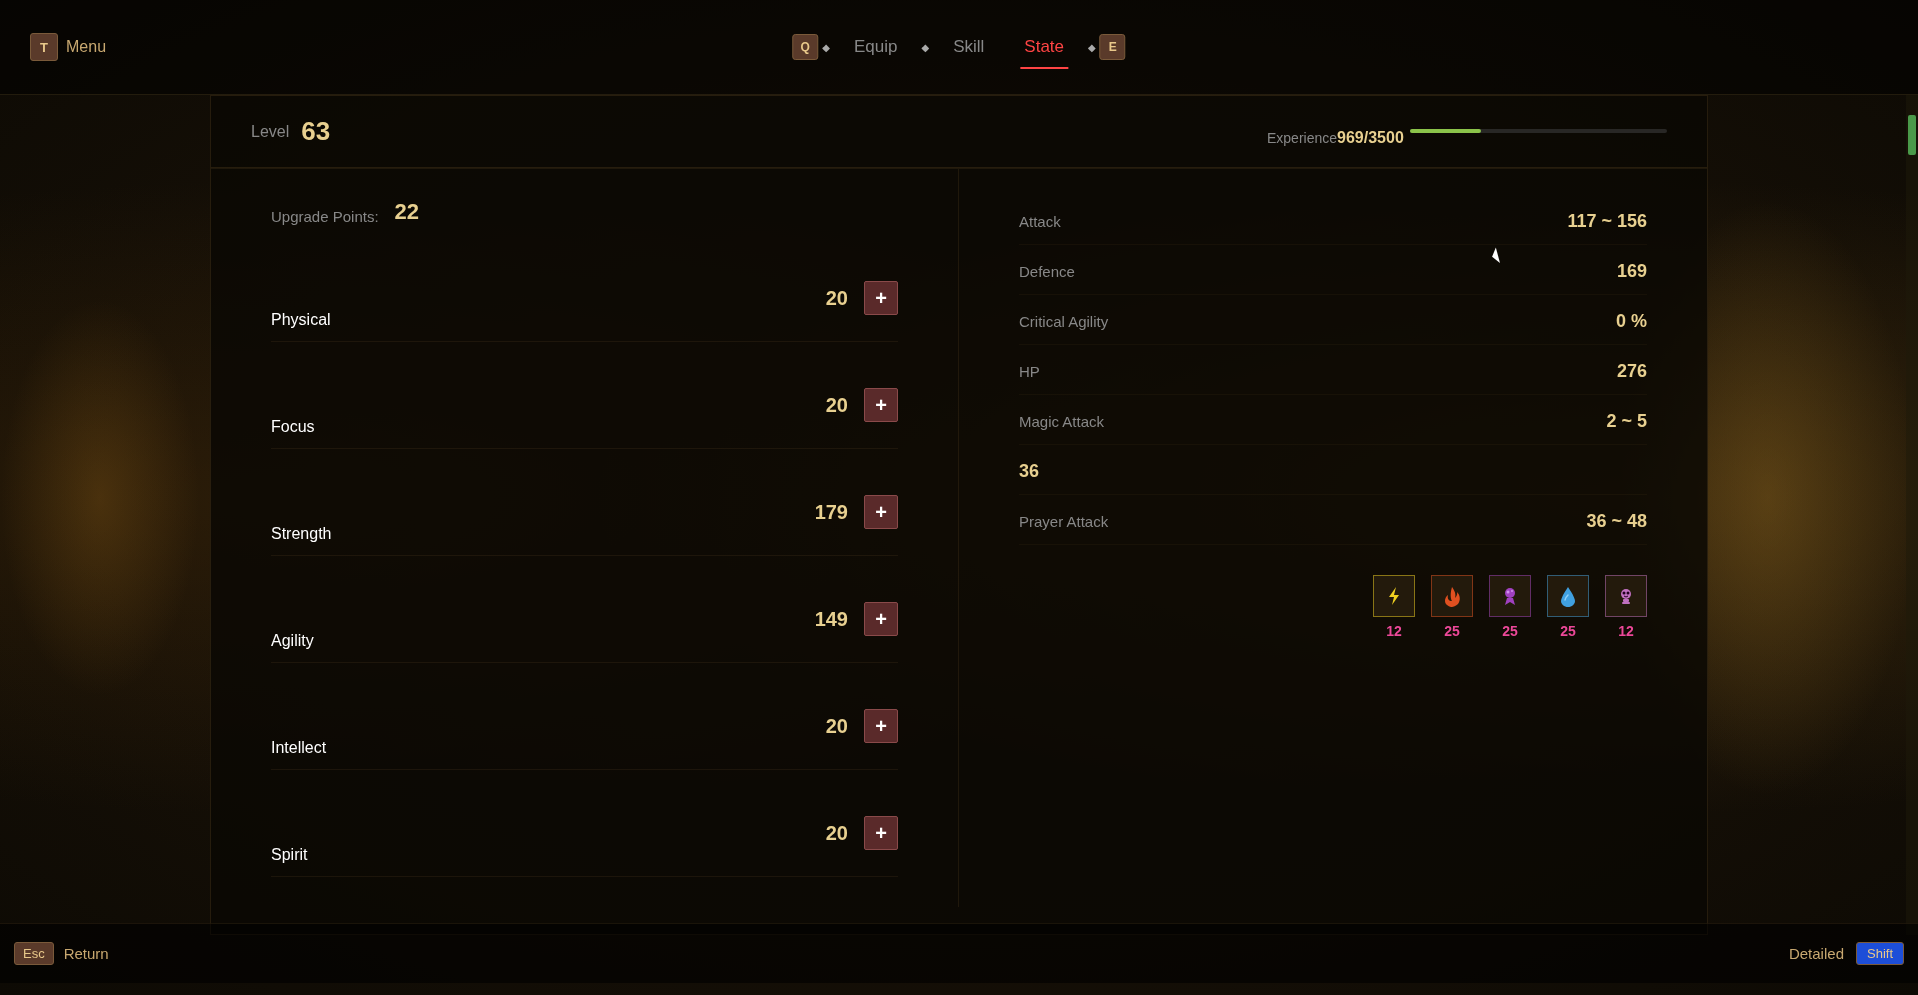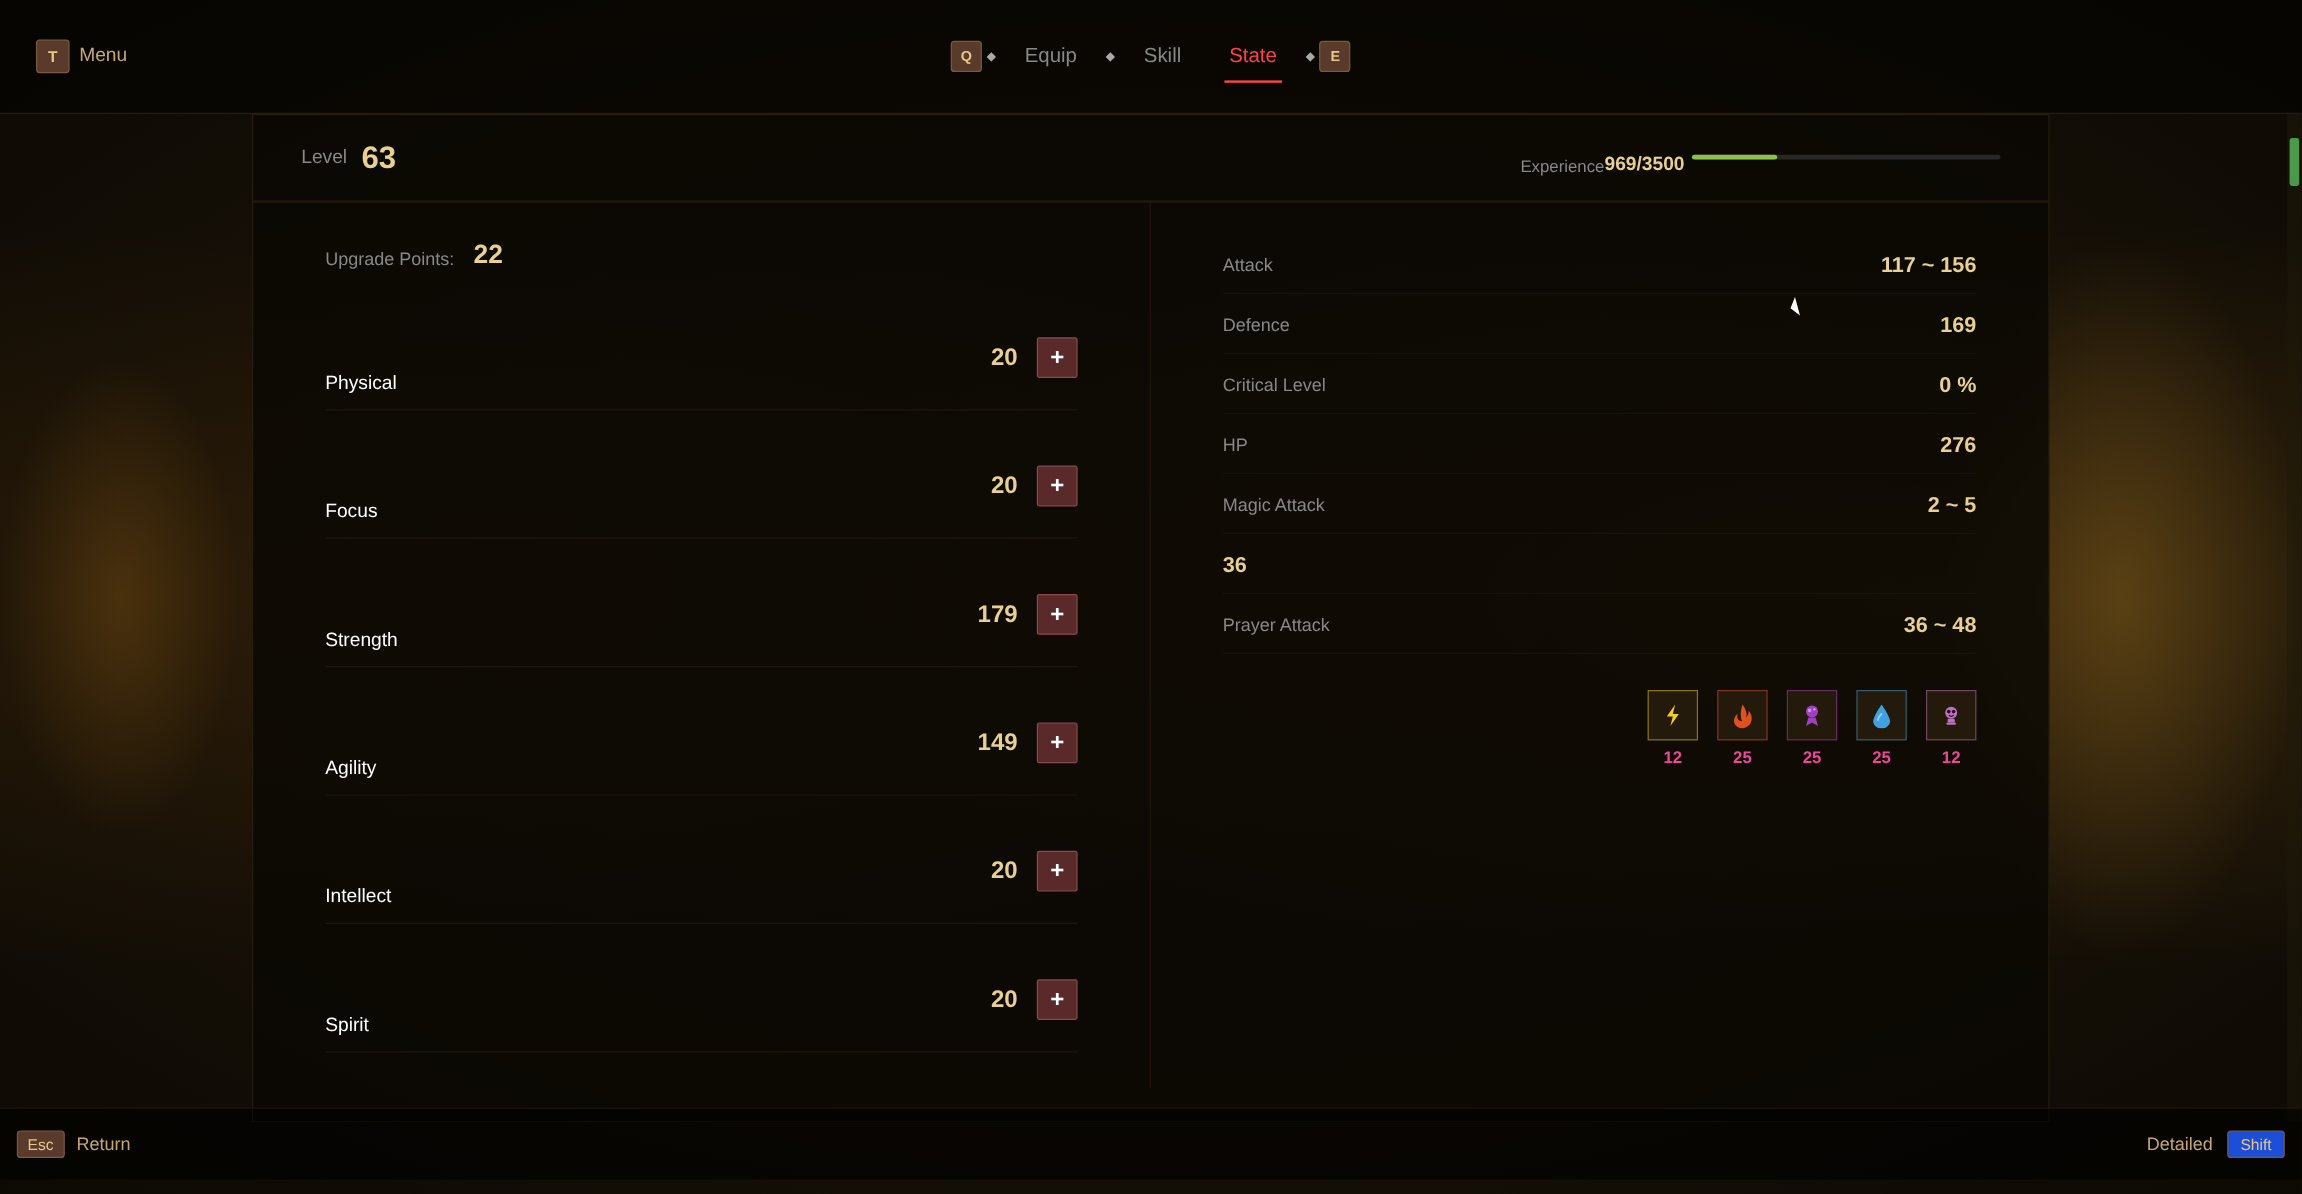--- a/index.html
+++ b/index.html
@@ -552,21 +552,21 @@
         <span class="combat-stat-name">Attack</span>
         <span class="combat-stat-value">117 ~ 156</span>
       </div>
 
       <div class="combat-stat-row">
         <span class="combat-stat-name">Defence</span>
         <span class="combat-stat-value">169</span>
       </div>
 
       <div class="combat-stat-row">
-        <span class="combat-stat-name">Critical Level</span>
+        <span class="combat-stat-name">Critical Agility</span>
         <span class="combat-stat-value">0 %</span>
       </div>
 
       <div class="combat-stat-row">
         <span class="combat-stat-name">HP</span>
         <span class="combat-stat-value">276</span>
       </div>
 
       <div class="combat-stat-row">
         <span class="combat-stat-name">Magic Attack</span>

